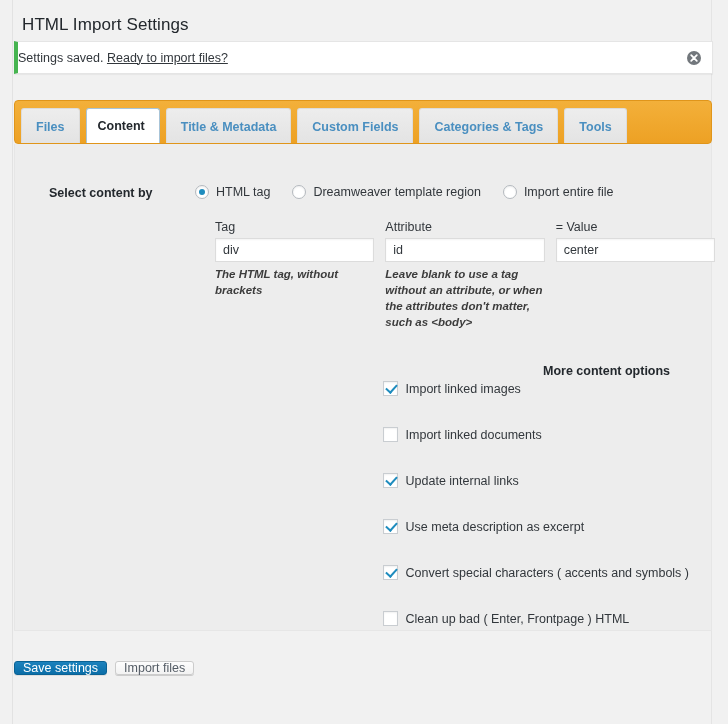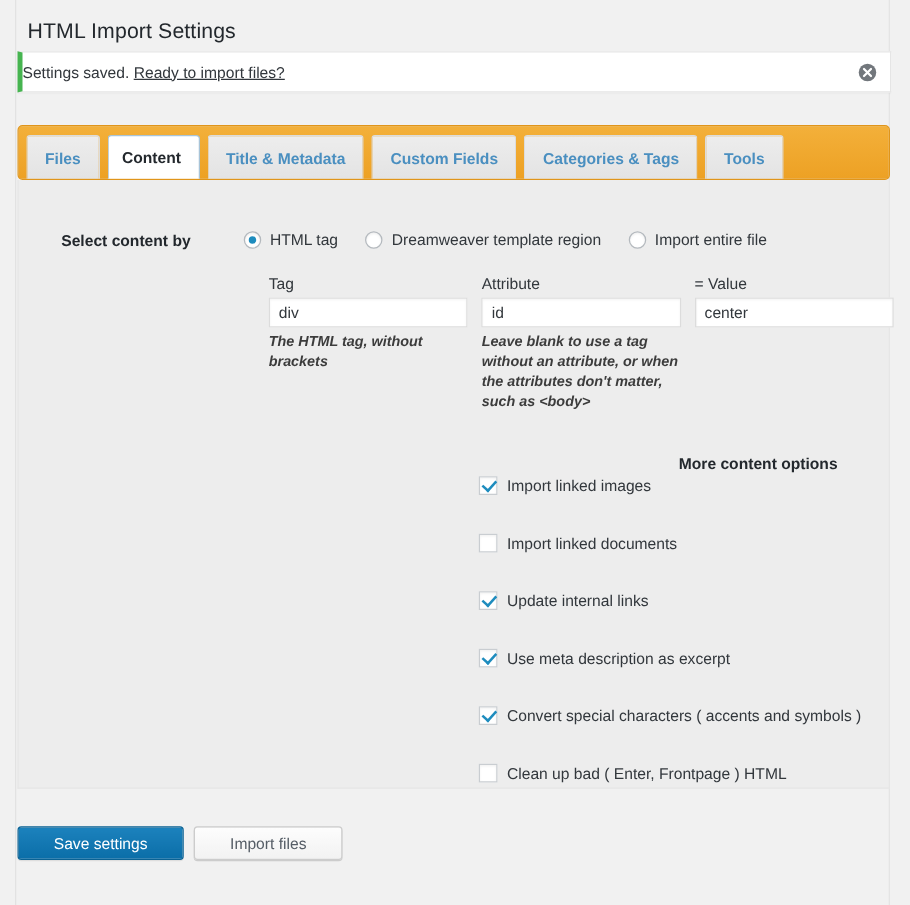--- a/index.html
+++ b/index.html
@@ -271,22 +271,22 @@
     left: 14px;
     top: 661px;
     display: flex;
     align-items: center;
   }
   .btn {
     font-size: 12.5px;
     font-family: "Liberation Sans", sans-serif;
     border-radius: 3px;
     cursor: pointer;
-    height: 27px;
-    padding: 0 28px;
+    height: 14px;
+    padding: 0 8px;
     display: inline-flex;
     align-items: center;
     white-space: nowrap;
   }
   .btn-primary {
     background: #0d74b0;
     background: linear-gradient(#1c82bd, #0b6ea8);
     border: 1px solid #0a6294;
     color: #ffffff;
     box-shadow: 0 1px 0 rgba(0,0,0,.08);

